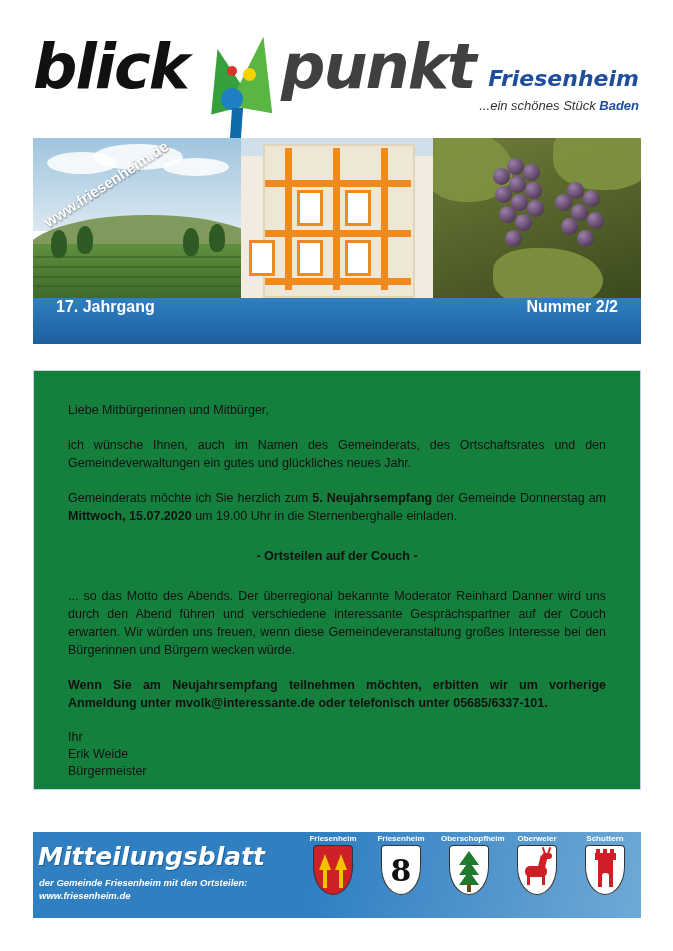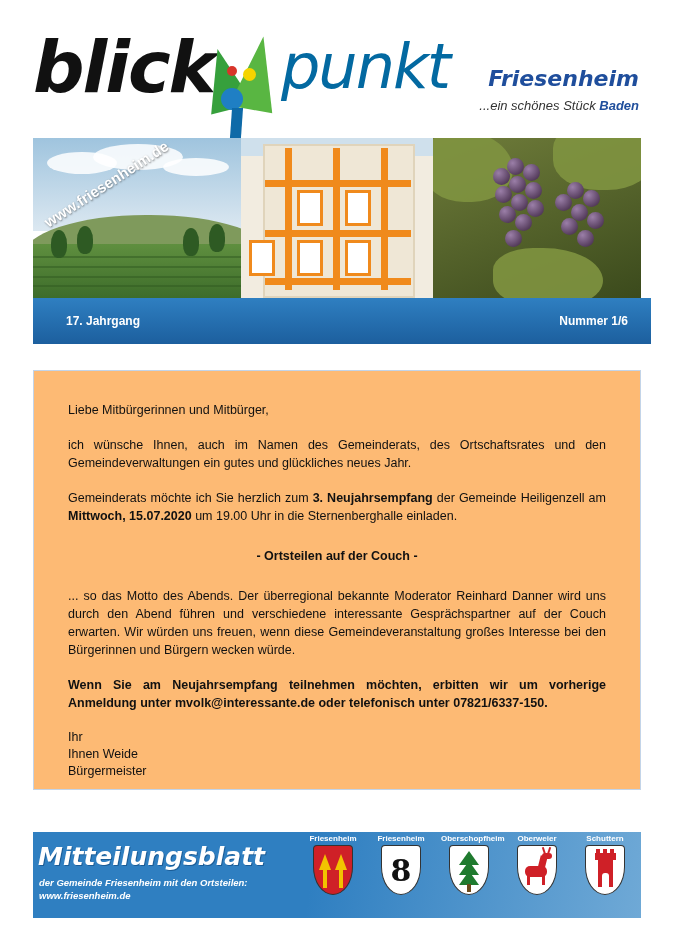--- a/index.html
+++ b/index.html
@@ -23,35 +23,35 @@
     width: 608px;
     height: 100px;
   }
   .logo-blick {
     position: absolute;
     left: 0;
     top: 14px;
     font-family: "DejaVu Sans", sans-serif;
     font-weight: bold;
     font-style: italic;
-    font-size: 72px;
+    font-size: 62px;
     line-height: 62px;
     color: #111111;
     letter-spacing: -2px;
   }
   .logo-punkt {
     position: absolute;
     left: 248px;
     top: 14px;
     font-family: "DejaVu Sans", sans-serif;
-    font-weight: normal;
+    font-weight: bold;
     font-style: italic;
     font-size: 62px;
     line-height: 62px;
-    color: #0369a1;
+    color: #404040;
     letter-spacing: -2px;
   }
   
   .logo-mark {
     position: absolute;
     left: 168px;
     top: 10px;
     width: 78px;
     height: 108px;
   }
@@ -235,37 +235,35 @@
   
   .infobar {
     position: absolute;
     left: 33px;
     top: 298px;
     width: 608px;
     height: 46px;
     background: linear-gradient(#2f7fc1, #1c5f9e);
     color: #ffffff;
     font-weight: bold;
-    font-size: 12px;
+    font-size: 16px;
     display: flex;
-    align-items: center;
-    padding-left: 10px;
   }
   .infobar .seg { flex: 1; }
   .infobar .left { padding-left: 23px; }
   .infobar .mid { text-align: center; }
   .infobar .right { text-align: right; padding-right: 23px; }
   
   .textbox {
     position: absolute;
     left: 33px;
     top: 370px;
     width: 608px;
     height: 420px;
-    background: #fdba74;
+    background: #15803d;
     border: 1px solid #c3d4e8;
     box-sizing: border-box;
     padding: 30px 34px 0 34px;
   }
   .textbox p {
     margin: 0 0 17px 0;
     font-size: 12.5px;
     line-height: 18px;
     color: #111111;
     text-align: justify;
@@ -509,32 +507,32 @@
         <div class="grape" style="left:18px; top:22px"></div>
         <div class="grape" style="left:34px; top:30px"></div>
         <div class="grape" style="left:8px; top:36px"></div>
         <div class="grape" style="left:24px; top:48px"></div>
       </div>
     </div>
   </div>
 
   <div class="infobar">
     <div class="seg left">17. Jahrgang</div>
-    <div class="seg right">Nummer 1/6</div>
+    <div class="seg right">Nummer 2/2</div>
   </div>
 
   <div class="textbox">
     <p>Liebe Mitbürgerinnen und Mitbürger,</p>
     <p>ich wünsche Ihnen, auch im Namen des Gemeinderats, des Ortschaftsrates und den Gemeindeverwaltungen ein gutes und glückliches neues Jahr.</p>
-    <p><span>Gemeinderats möchte ich Sie herzlich zum </span><b>3. Neujahrsempfang</b><span> der Gemeinde Heiligenzell am </span><b>Mittwoch, 15.07.2020</b><span> um 19.00 Uhr in die Sternenberghalle einladen.</span></p>
+    <p><span>Gemeinderats möchte ich Sie herzlich zum </span><b>5. Neujahrsempfang</b><span> der Gemeinde Donnerstag am </span><b>Mittwoch, 15.07.2020</b><span> um 19.00 Uhr in die Sternenberghalle einladen.</span></p>
     <p class="center">- Ortsteilen auf der Couch -</p>
     <p>... so das Motto des Abends. Der überregional bekannte Moderator Reinhard Danner wird uns durch den Abend führen und verschiedene interessante Gesprächspartner auf der Couch erwarten. Wir würden uns freuen, wenn diese Gemeindeveranstaltung großes Interesse bei den Bürgerinnen und Bürgern wecken würde.</p>
-    <p class="bold"><span>Wenn Sie am Neujahrsempfang teilnehmen möchten, erbitten wir um vorherige Anmeldung unter </span><span class="nobreak">mvolk@interessante.de</span><span> oder telefonisch unter </span><span class="nobreak">07821/6337-150.</span></p>
+    <p class="bold"><span>Wenn Sie am Neujahrsempfang teilnehmen möchten, erbitten wir um vorherige Anmeldung unter </span><span class="nobreak">mvolk@interessante.de</span><span> oder telefonisch unter </span><span class="nobreak">05685/6337-101.</span></p>
     <p class="signature">Ihr</p>
-    <p class="signature">Ihnen Weide</p>
+    <p class="signature">Erik Weide</p>
     <p class="signature">Bürgermeister</p>
   </div>
 
   <div class="footer">
     <div class="footer-title">Mitteilungsblatt</div>
     <div class="footer-sub1">der Gemeinde Friesenheim mit den Ortsteilen:</div>
     <div class="footer-sub2">www.friesenheim.de</div>
 
     <div class="crests">
       <div class="crest">

